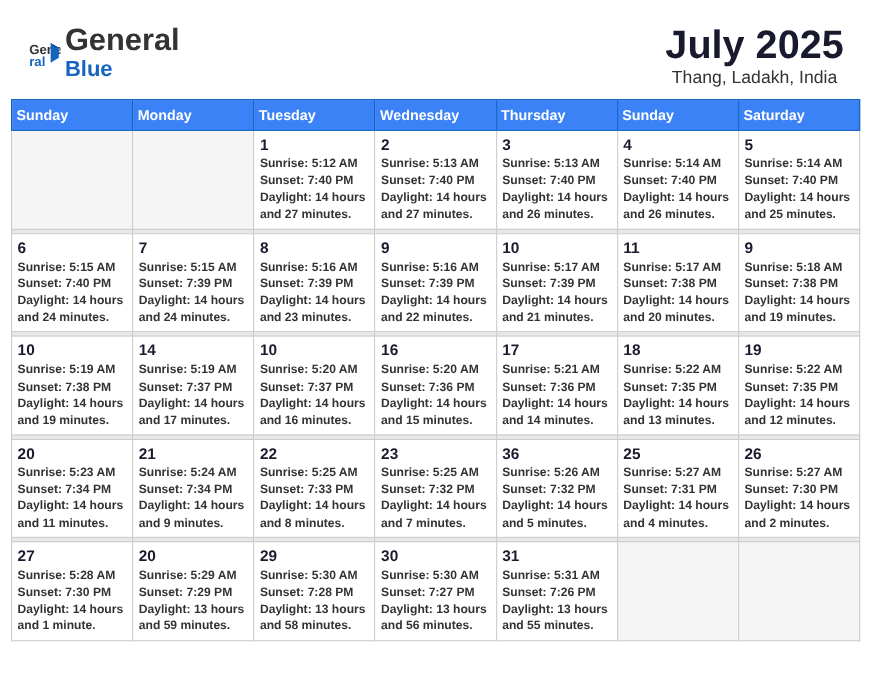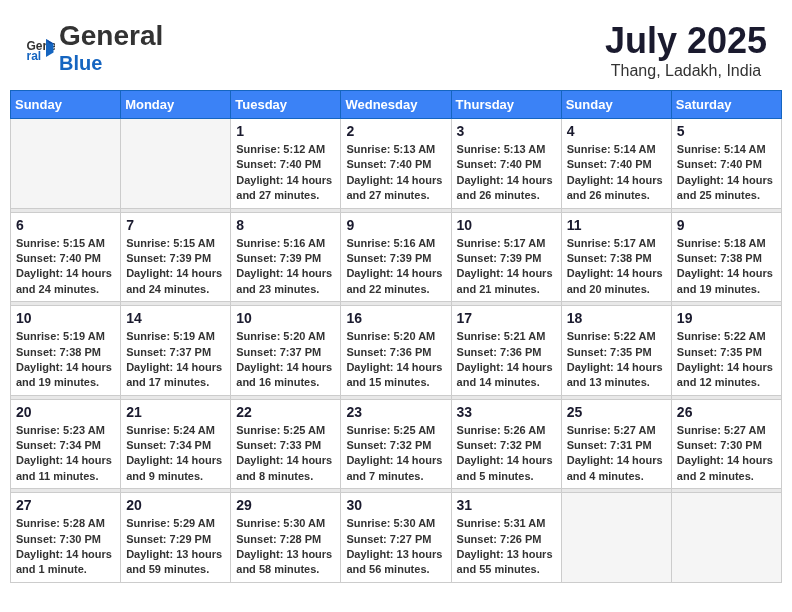--- a/index.html
+++ b/index.html
@@ -241,21 +241,21 @@
         </td>
         <td>
           <div class="day-number">22</div>
           <div class="day-info">Sunrise: 5:25 AM<br>Sunset: 7:33 PM<br>Daylight: 14 hours and 8 minutes.</div>
         </td>
         <td>
           <div class="day-number">23</div>
           <div class="day-info">Sunrise: 5:25 AM<br>Sunset: 7:32 PM<br>Daylight: 14 hours and 7 minutes.</div>
         </td>
         <td>
-          <div class="day-number">33</div>
+          <div class="day-number">36</div>
           <div class="day-info">Sunrise: 5:26 AM<br>Sunset: 7:32 PM<br>Daylight: 14 hours and 5 minutes.</div>
         </td>
         <td>
           <div class="day-number">25</div>
           <div class="day-info">Sunrise: 5:27 AM<br>Sunset: 7:31 PM<br>Daylight: 14 hours and 4 minutes.</div>
         </td>
         <td>
           <div class="day-number">26</div>
           <div class="day-info">Sunrise: 5:27 AM<br>Sunset: 7:30 PM<br>Daylight: 14 hours and 2 minutes.</div>
         </td>

